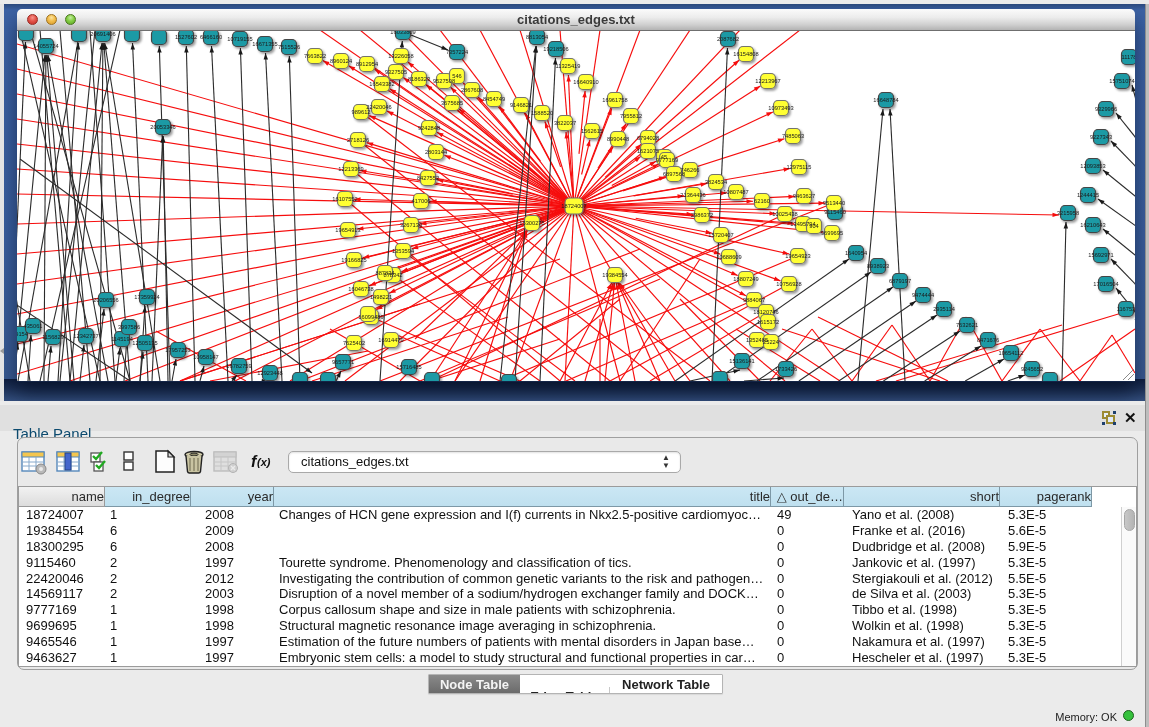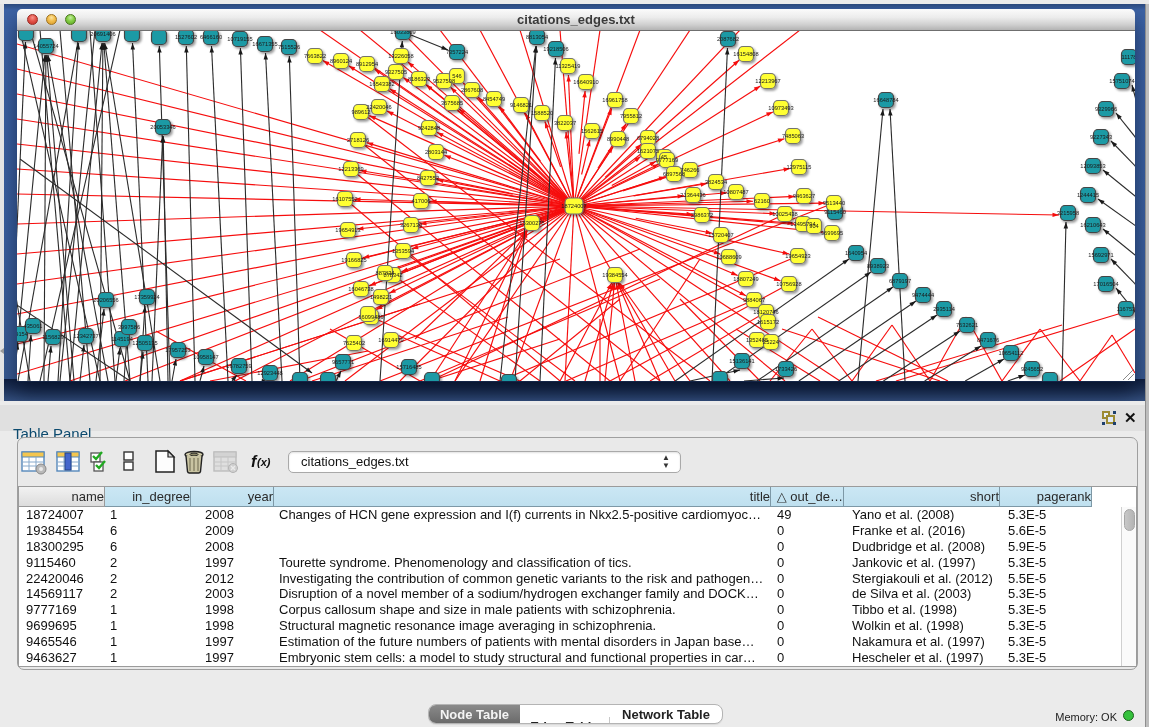--- a/index.html
+++ b/index.html
@@ -42,22 +42,22 @@
   border-right:1px solid #7d98a6;border-bottom:1px solid #7d98a6;text-align:right;line-height:20px;}
 .th.gray{background:linear-gradient(180deg,#f2f2f2 0,#dcdcdc 100%);border-right:1px solid #9a9a9a;border-bottom:1px solid #9a9a9a;}
 .tbody{position:absolute;left:0;top:20px;width:1102px;font-size:13px;color:#101010;}
 .tr{position:relative;height:15.9px;white-space:nowrap;}
 .tr span{position:absolute;top:0;line-height:16px;overflow:hidden;}
 .c1{left:7px;width:80px}.c2{left:91px;width:80px}.c3{left:186px;width:80px}
 .c4{left:260px;width:492px}.c5{left:758px;width:66px}.c6{left:833px;width:148px}.c7{left:989px;width:90px}
 .vsb{position:absolute;right:0;top:20px;width:15px;height:160px;background:#fafafa;border-left:1px solid #d0d0d0;}
 .vsb .thumb{position:absolute;left:1.5px;top:2px;width:11px;height:22px;border-radius:6px;
   background:linear-gradient(90deg,#c8c8c8 0,#b4b4b4 100%);border:1px solid #a6a6a6;}
-.tabs{position:absolute;left:428px;top:704px;height:20px;display:flex;border:1px solid #b4b4b4;
-  border-radius:8px;overflow:hidden;background:#fff;font-size:13px;font-weight:bold;color:#222;
+.tabs{position:absolute;left:428px;top:674px;height:20px;display:flex;border:1px solid #b4b4b4;
+  border-radius:1px;overflow:hidden;background:#fff;font-size:13px;font-weight:bold;color:#222;
   box-shadow:0 1px 1px rgba(0,0,0,.08);}
 .tab{line-height:19px;text-align:center;}
 .tab.w1{width:91px}.tab.w2{width:90px}.tab.w3{width:112px}
 .tab.sel{background:linear-gradient(180deg,#8a8a8a 0,#6b6b6b 100%);color:#f4f4f4;}
 .tab.mid{border-right:1px solid #c8c8c8;margin-top:12px;}
 .status{position:absolute;right:32px;top:711px;font-size:11px;color:#222;}
 .grn{position:absolute;right:15px;top:710px;width:11px;height:11px;border-radius:50%;
   background:#35c13c;border:1px solid #1f611f;}
 svg text{font-family:"Liberation Sans",sans-serif;}
 </style></head><body>

